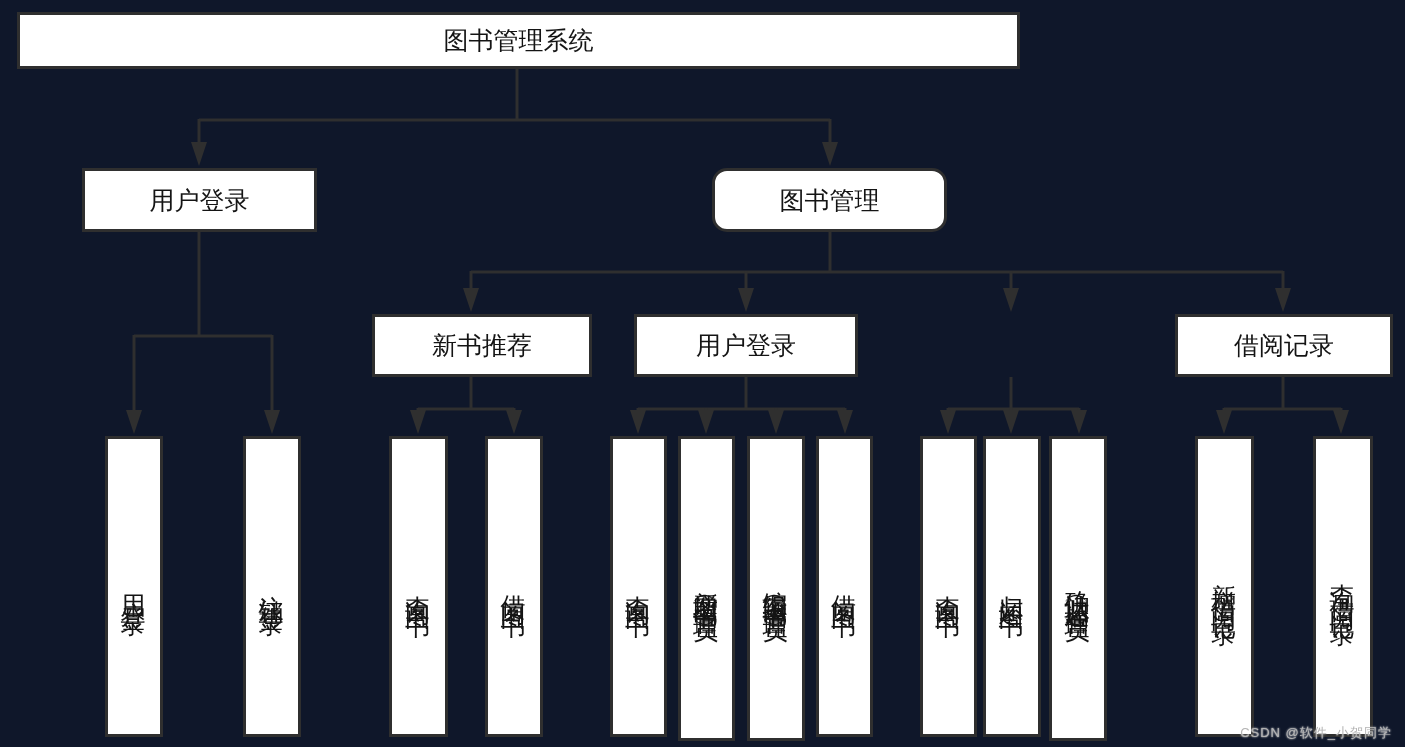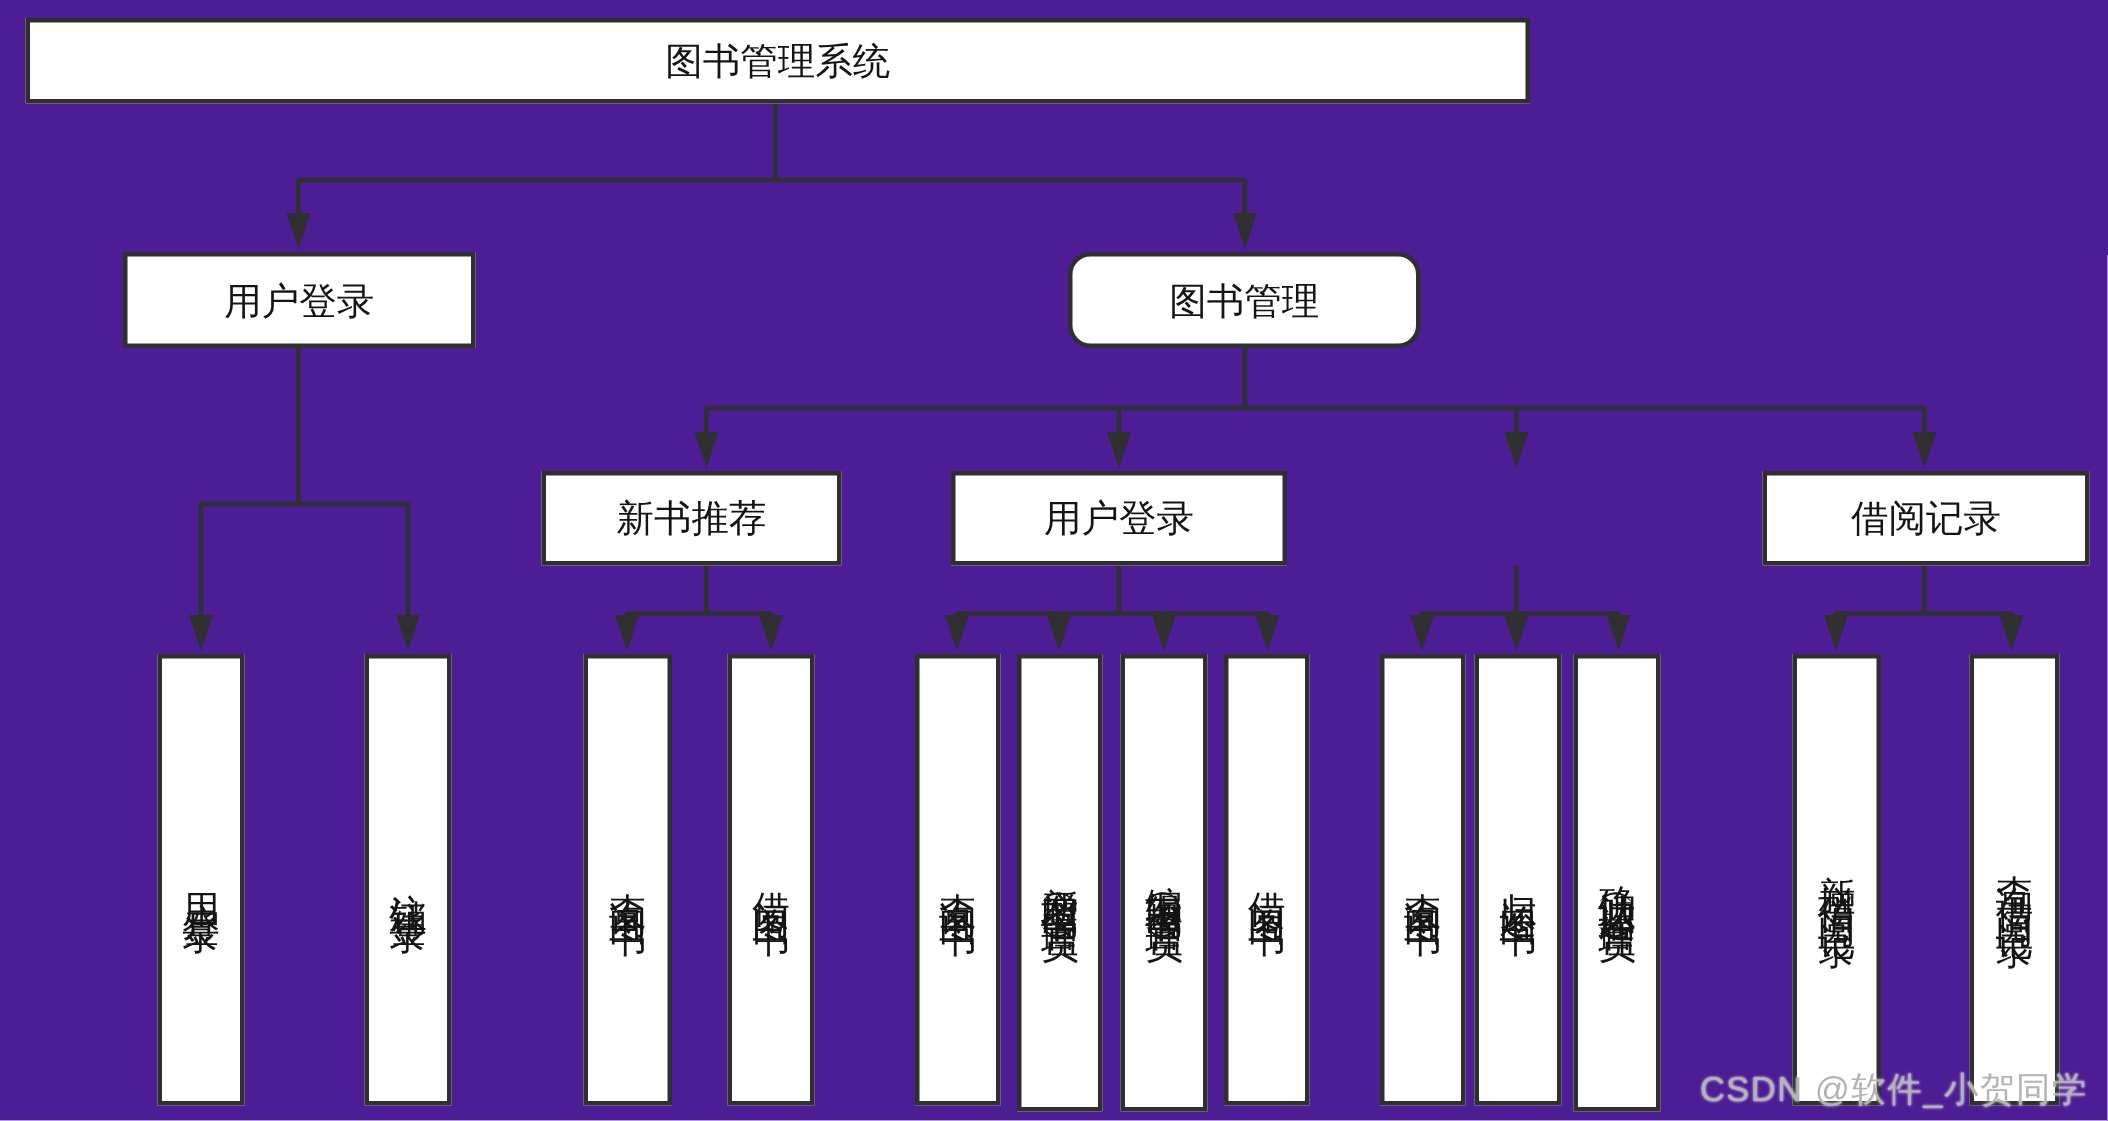--- a/index.html
+++ b/index.html
@@ -1,19 +1,19 @@
 <!DOCTYPE html>
 <html><head>
 <meta charset="utf-8">
 <style>
   html,body { margin:0; padding:0; background:#fff; }
   #stage {
     position:relative;
     width:1405px; height:747px;
-    background:#4c1d95;
+    background:#0f172a;
     font-family:"Liberation Sans","DejaVu Sans",sans-serif;
     overflow:hidden;
   }
   #connectors { position:absolute; left:0; top:0; width:1405px; height:747px; }
   .node {
     position:absolute;
     background:#ffffff;
     border:3px solid #2f2f2f;
     box-sizing:border-box;
     display:flex;
@@ -29,21 +29,21 @@
     text-orientation:mixed;
   }
   .sp4 { letter-spacing:6px; }
   .sp6 { letter-spacing:8px; }
   .sp9 { letter-spacing:4px; }
   .watermark {
     position:absolute;
     right:13px;
     bottom:5px;
     color:#b3b3b3;
-    font-size:23px;
+    font-size:13px;
     letter-spacing:1px;
     z-index:3;
     text-shadow:0 0 2px #ffffff;
   }
 </style>
 </head>
 <body>
 
 <div id="stage">
 
@@ -111,21 +111,21 @@
       <polygon points="1216,410 1232,410 1224,434"></polygon>
       <polygon points="1333,410 1349,410 1341,434"></polygon>
     </g>
   </svg>
 
   <div class="node" style="left:17px;top:12px;width:1003px;height:57px;">图书管理系统</div>
 
   <div class="node" style="left:82px;top:168px;width:235px;height:64px;">用户登录</div>
   <div class="node" style="left:712px;top:168px;width:235px;height:64px;border-radius:15px;">图书管理</div>
 
-  <div class="node" style="left:361px;top:314px;width:200px;height:63px;">新书推荐</div>
+  <div class="node" style="left:372px;top:314px;width:220px;height:63px;">新书推荐</div>
   <div class="node" style="left:634px;top:314px;width:224px;height:63px;">用户登录</div>
   <div class="node" style="left:1175px;top:314px;width:218px;height:63px;">借阅记录</div>
 
   <div class="node vnode sp4" style="left:105px;top:436px;width:58px;height:301px;">用户登录</div>
   <div class="node vnode sp4" style="left:243px;top:436px;width:58px;height:301px;">注销登录</div>
 
   <div class="node vnode sp4" style="left:389px;top:436px;width:59px;height:301px;">查询图书</div>
   <div class="node vnode sp4" style="left:485px;top:436px;width:58px;height:301px;">借阅图书</div>
 
   <div class="node vnode sp4" style="left:610px;top:436px;width:57px;height:301px;">查询图书</div>

